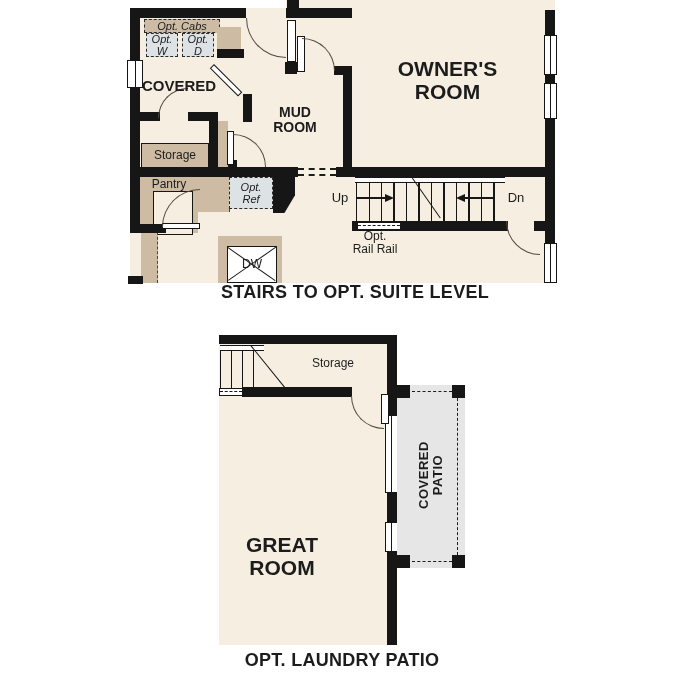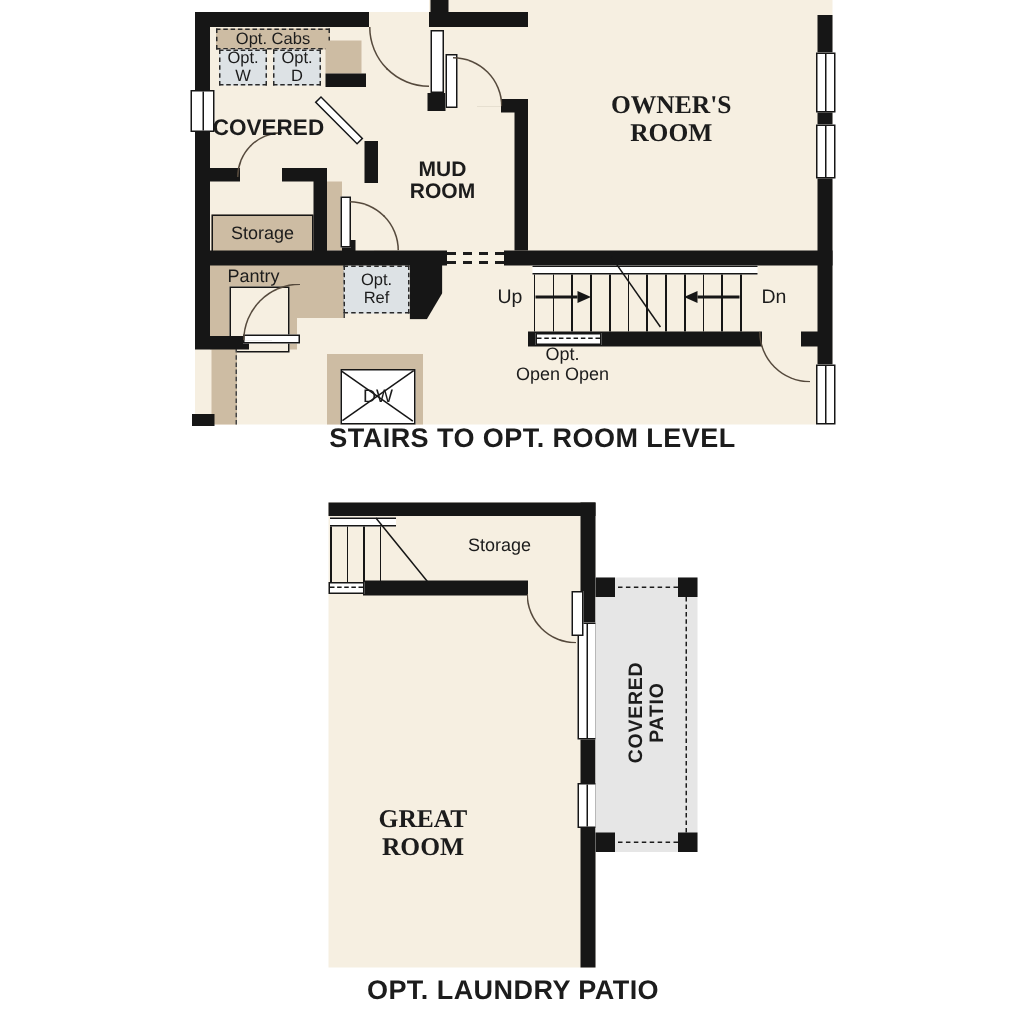--- a/index.html
+++ b/index.html
@@ -25,22 +25,22 @@
   .stringer{position:absolute;background:#fff;border-top:1px solid #161616;border-bottom:1px solid #161616;box-sizing:border-box;}
   .rail{position:absolute;background:#fff;border:1px solid #161616;box-sizing:border-box;}
   .rail::after{content:"";display:block;border-top:1px dashed #161616;margin-top:2px;}
   .shaft{position:absolute;background:#161616;height:1.6px;}
   .head-r{position:absolute;width:0;height:0;border-left:9px solid #161616;border-top:4.5px solid transparent;border-bottom:4.5px solid transparent;}
   .head-l{position:absolute;width:0;height:0;border-right:9px solid #161616;border-top:4.5px solid transparent;border-bottom:4.5px solid transparent;}
   .lbl{position:absolute;display:flex;align-items:center;justify-content:center;text-align:center;
        white-space:nowrap;color:#1c1c1c;line-height:1.1;}
   .col{flex-direction:column;}
   .b{font-weight:bold;}
-  .f11{font-size:11px;} .f12{font-size:12px;} .f13{font-size:13px;}
-  .f14{font-size:14px;} .f15{font-size:15px;} .f17{font-size:17px;font-family:Liberation Serif, serif;} .f18{font-size:18px;}
+  .f11{font-size:11px;font-style:italic;} .f12{font-size:12px;} .f13{font-size:13px;}
+  .f14{font-size:14px;} .f15{font-size:15px;} .f17{font-size:21px;} .f18{font-size:18px;}
   .patio{position:absolute;background:#e6e6e6;}
   .dline{position:absolute;}
   .openingdash{position:absolute;background:#f8f2e4;border-top:2px dashed #1c1c1c;border-bottom:2px dashed #1c1c1c;box-sizing:border-box;}
   .pent{position:absolute;background:#161616;clip-path:polygon(0 0,100% 0,100% 52%,52% 100%,0 100%);}
   .dwbox{position:absolute;background:#fff;border:1.5px solid #161616;box-sizing:border-box;}
 </style>
 </head>
 <body>
 
 <div id="canvas">
@@ -141,23 +141,23 @@
     <div class="lbl f12" style="left:144px;top:178px;width:50px;height:13px;">Pantry</div>
     <div class="lbl col f11" style="left:229px;top:178px;width:44px;height:30px;">
       <span>Opt.</span>
       <span>Ref</span>
     </div>
     <div class="lbl f12" style="left:227px;top:246px;width:50px;height:37px;">DW</div>
     <div class="lbl f13" style="left:328px;top:191px;width:24px;height:14px;">Up</div>
     <div class="lbl f13" style="left:504px;top:191px;width:24px;height:14px;">Dn</div>
     <div class="lbl col f12" style="left:342px;top:229px;width:66px;height:28px;">
       <span>Opt.</span>
-      <span>Open Open</span>
+      <span>Rail Rail</span>
     </div>
-    <div class="lbl b f18" style="left:105px;top:282px;width:500px;height:22px;letter-spacing:.3px;">STAIRS TO OPT. ROOM LEVEL</div>
+    <div class="lbl b f18" style="left:105px;top:282px;width:500px;height:22px;letter-spacing:.3px;">STAIRS TO OPT. SUITE LEVEL</div>
   </div>
 
   <div>
 
     <div class="fill" style="left:219px;top:335px;width:178px;height:310px;"></div>
 
     <div class="wall" style="left:219px;top:335px;width:178px;height:9px;"></div>
     <div class="stringer" style="left:220px;top:345px;width:44px;height:6px;"></div>
     <div class="treads small" style="left:220px;top:351px;width:44px;height:37px;"></div>
     <div class="diag" style="left:251px;top:345px;width:58px;transform:rotate(51deg);"></div>

